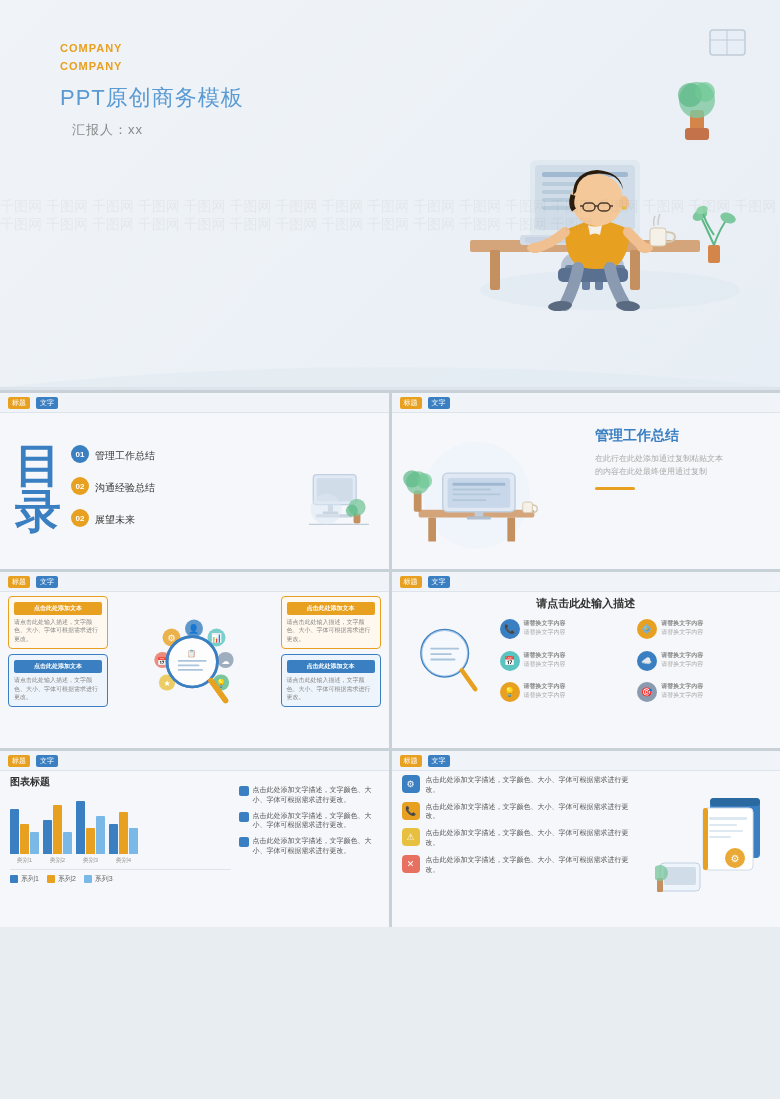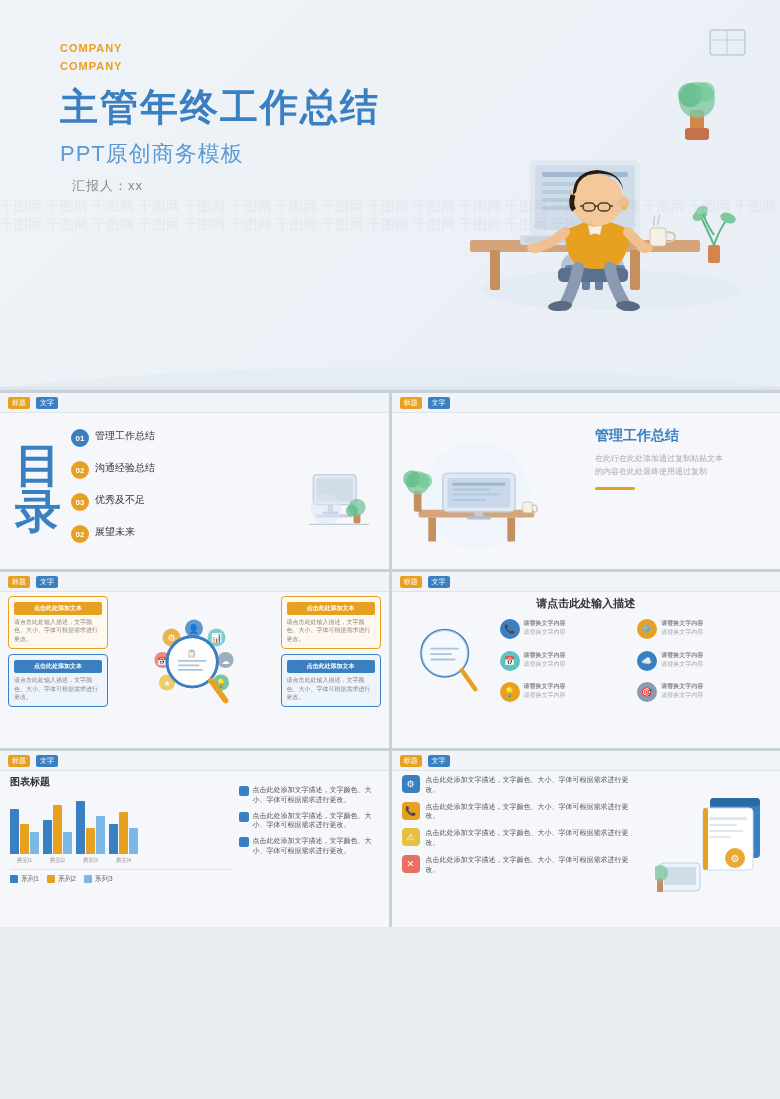--- a/index.html
+++ b/index.html
@@ -136,21 +136,21 @@
     .label-tag-blue {
       background: #3a7fc1;
       color: white;
       font-size: 7px;
       padding: 1px 4px;
       border-radius: 2px;
     }
 
     .toc-item {
       display: flex;
-      align-items: flex-start;
+      align-items: flex-end;
       gap: 6px;
       margin-bottom: 8px;
       font-size: 10px;
       color: #333;
     }
 
     .toc-num {
       width: 18px;
       height: 18px;
       border-radius: 50%;
@@ -172,21 +172,20 @@
 
   <div class="watermark">
     <span>千图网 千图网 千图网 千图网 千图网 千图网 千图网 千图网 千图网 千图网 千图网 千图网 千图网 千图网 千图网 千图网 千图网 千图网 千图网 千图网 千图网 千图网 千图网 千图网 千图网 千图网 千图网 千图网 千图网 千图网</span>
   </div>
 
   <div class="slide-hero-content">
     <div class="company-label-top">
       <span>COMPANY</span><br>
       <span>COMPANY</span>
     </div>
-    <div class="hero-title-zh">主管年终工作总结</div>
     <div class="hero-subtitle">PPT原创商务模板</div>
     <div class="hero-reporter">汇报人：xx</div>
   </div>
 
   <div class="hero-illustration">
     <svg viewBox="0 0 340 360" width="340" height="360" xmlns="http://www.w3.org/2000/svg">
 
       <ellipse cx="200" cy="280" rx="130" ry="20" fill="#dde8f0" opacity="0.5"></ellipse>
 
       <g transform="translate(270, 60)">
@@ -300,24 +299,20 @@
       <div style="flex:1; display:flex; flex-direction:column; justify-content:center; gap:6px; padding-top:4px;">
         <div class="toc-item">
           <div class="toc-num toc-num-blue">01</div>
           <span>管理工作总结</span>
         </div>
         <div class="toc-item">
           <div class="toc-num toc-num-orange">02</div>
           <span>沟通经验总结</span>
         </div>
         <div class="toc-item">
-          <div class="toc-num toc-num-orange">03</div>
-          <span>优秀及不足</span>
-        </div>
-        <div class="toc-item">
           <div class="toc-num toc-num-orange">02</div>
           <span>展望未来</span>
         </div>
       </div>
 
       <div style="width:70px; display:flex; align-items:flex-end; justify-content:center; padding-bottom:5px;">
         <svg viewBox="0 0 70 100" width="60" height="90" xmlns="http://www.w3.org/2000/svg">
 
           <rect x="5" y="10" width="50" height="35" fill="#e0eaf4" rx="4" stroke="#c0d0e0" stroke-width="1.5"></rect>
           <rect x="9" y="14" width="42" height="27" fill="#d0dce8" rx="2"></rect>

